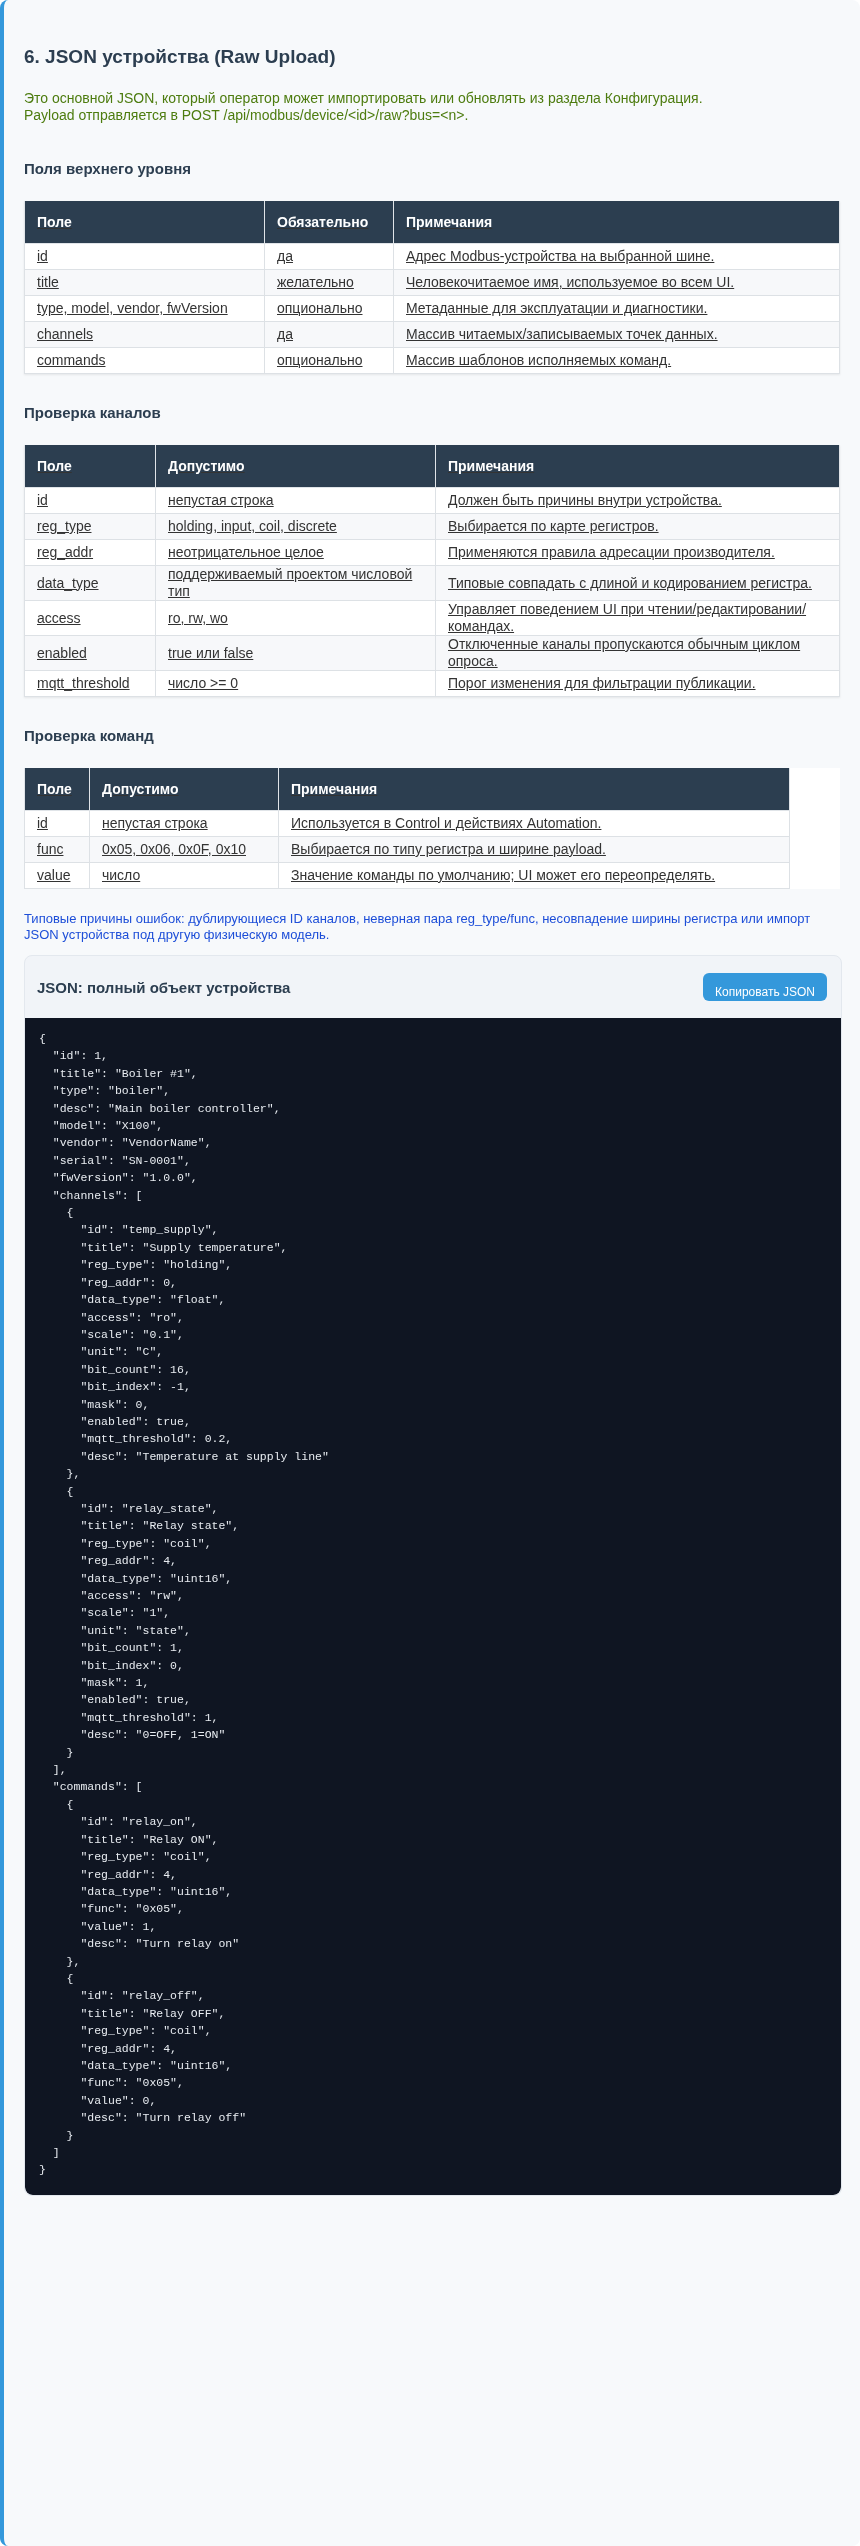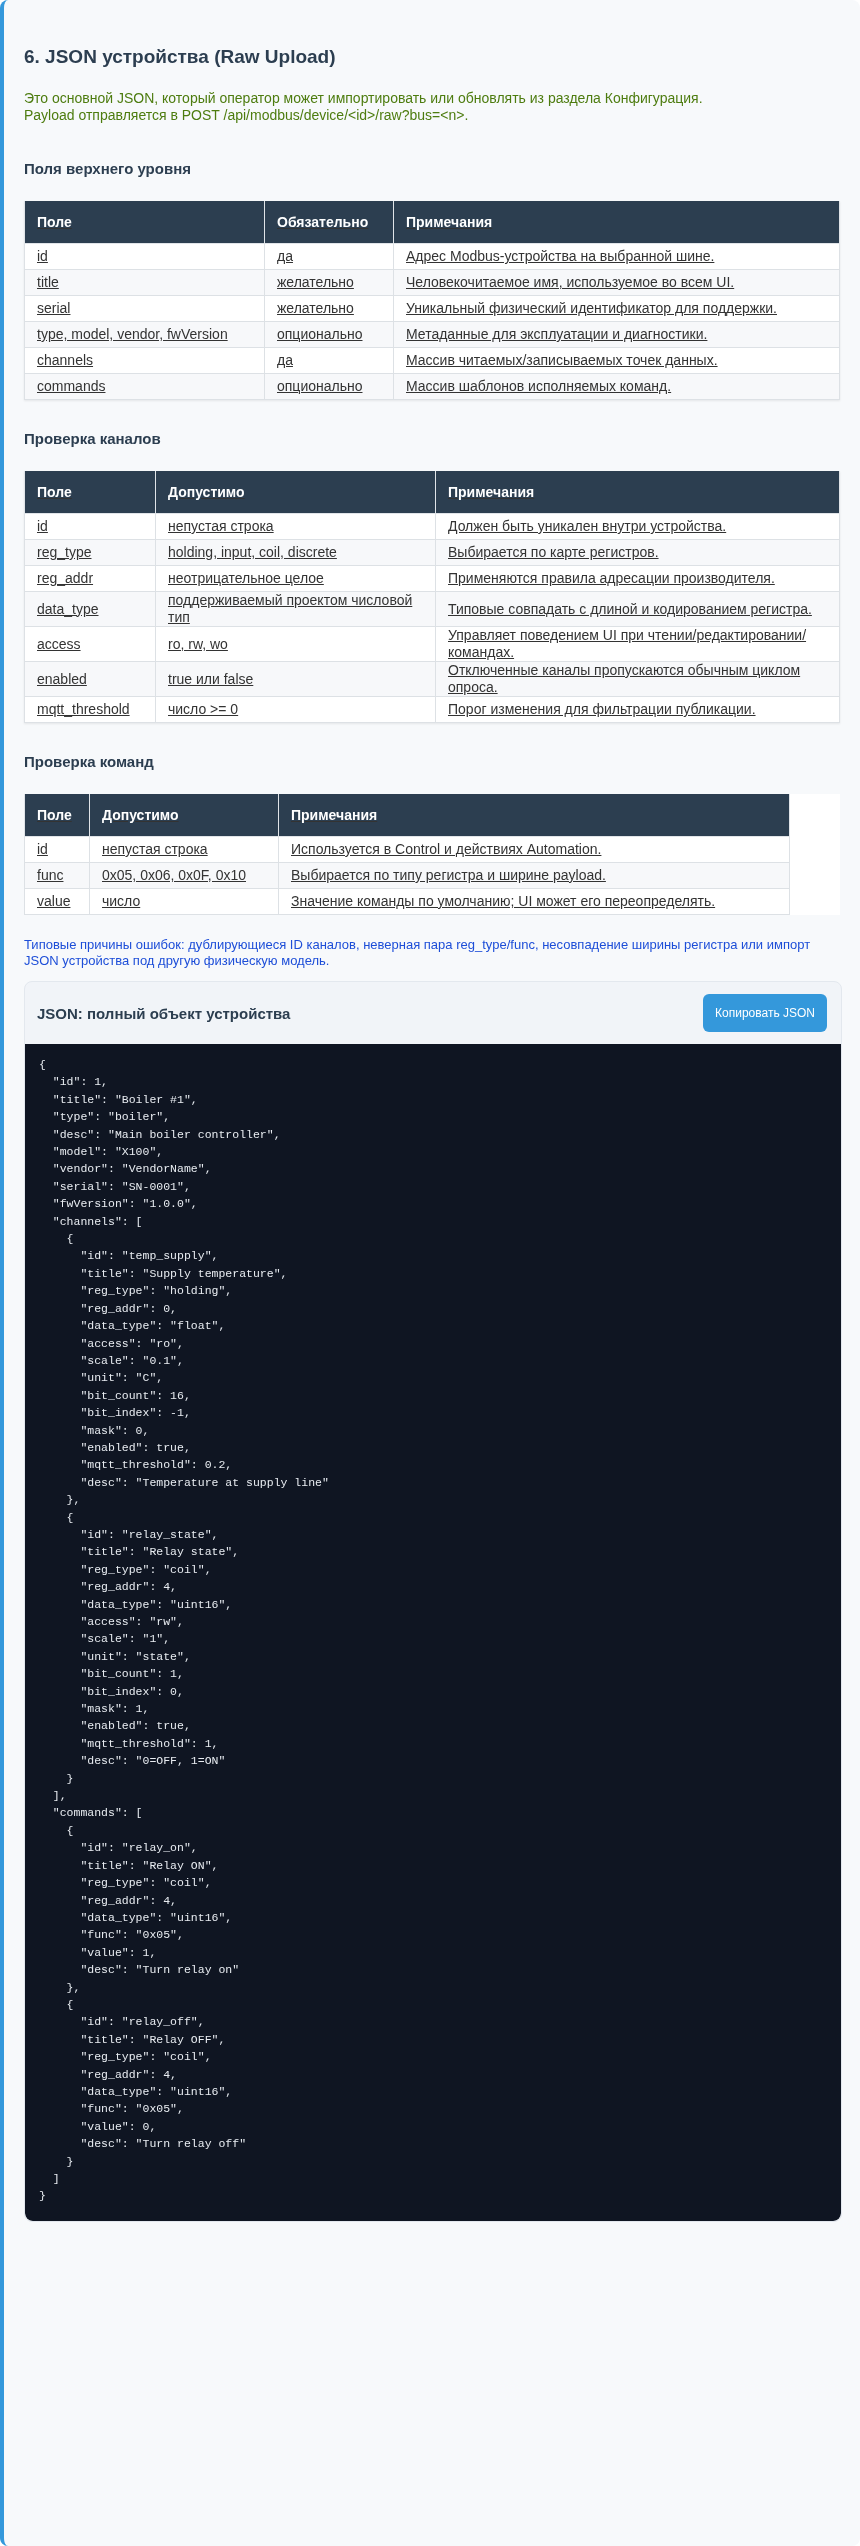--- a/index.html
+++ b/index.html
@@ -23,21 +23,21 @@
   th { background: #2c3e50; color: #fff; text-align: left; font-weight: bold; padding: 0 12px; height: 42px; border: 1px solid #e0e4e8; border-top: none; }
   td { padding: 0 12px; border: 1px solid #dde1e5; line-height: 17px; vertical-align: middle; }
   tr:nth-child(even) td { background: #f7f8fa; }
   .t1 td { height: 25px; }
   .tbl-wrap { margin-bottom: 30px; }
   .cmd-wrap { width: 816px; background: #fff; margin-bottom: 22px; }
   .note { font-size: 13px; color: #1d4ed8; line-height: 16px; margin: 0 0 12px 0; }
   .json-card { width: 816px; border: 1px solid #e3e8ee; border-radius: 8px; background: #f1f4f8; overflow: hidden; }
   .json-head { height: 62px; display: flex; align-items: center; justify-content: space-between; padding: 0 14px 0 12px; }
   .json-title { font-size: 15px; font-weight: bold; color: #2c3e50; }
-  .copy-btn { background: #3498db; color: #fff; border: none; border-radius: 6px; font-size: 12px; padding: 0 12px; height: 38px; line-height: 38px; cursor: pointer; font-family: "Liberation Sans", sans-serif; }
+  .copy-btn { background: #3498db; color: #fff; border: none; border-radius: 6px; font-size: 12px; padding: 0 12px; height: 28px; line-height: 38px; cursor: pointer; font-family: "Liberation Sans", sans-serif; }
   pre.code { margin: 0; background: #0f1522; color: #e8ecf1; font-family: "Liberation Mono", monospace; font-size: 11.5px; line-height: 17.4px; padding: 12px 16px 16px 14px; white-space: pre; border-radius: 0 0 8px 8px; }
 </style>
 </head>
 <body>
 
 <div class="section">
   <h2>6. JSON устройства (Raw Upload)</h2>
   <p class="lead">
     <span>Это основной JSON, который оператор может импортировать или обновлять из раздела Конфигурация.</span><br>
     <span>Payload отправляется в POST /api/modbus/device/&lt;id&gt;/raw?bus=&lt;n&gt;.</span>
@@ -63,25 +63,20 @@
           <td>id</td>
           <td>да</td>
           <td>Адрес Modbus-устройства на выбранной шине.</td>
         </tr>
         <tr>
           <td>title</td>
           <td>желательно</td>
           <td>Человекочитаемое имя, используемое во всем UI.</td>
         </tr>
         <tr>
-          <td>serial</td>
-          <td>желательно</td>
-          <td>Уникальный физический идентификатор для поддержки.</td>
-        </tr>
-        <tr>
           <td>type, model, vendor, fwVersion</td>
           <td>опционально</td>
           <td>Метаданные для эксплуатации и диагностики.</td>
         </tr>
         <tr>
           <td>channels</td>
           <td>да</td>
           <td>Массив читаемых/записываемых точек данных.</td>
         </tr>
         <tr>
@@ -105,21 +100,21 @@
         <tr>
           <th>Поле</th>
           <th>Допустимо</th>
           <th>Примечания</th>
         </tr>
       </thead>
       <tbody>
         <tr>
           <td>id</td>
           <td>непустая строка</td>
-          <td>Должен быть уникален внутри устройства.</td>
+          <td>Должен быть причины внутри устройства.</td>
         </tr>
         <tr>
           <td>reg_type</td>
           <td>holding, input, coil, discrete</td>
           <td>Выбирается по карте регистров.</td>
         </tr>
         <tr>
           <td>reg_addr</td>
           <td>неотрицательное целое</td>
           <td>Применяются правила адресации производителя.</td>

